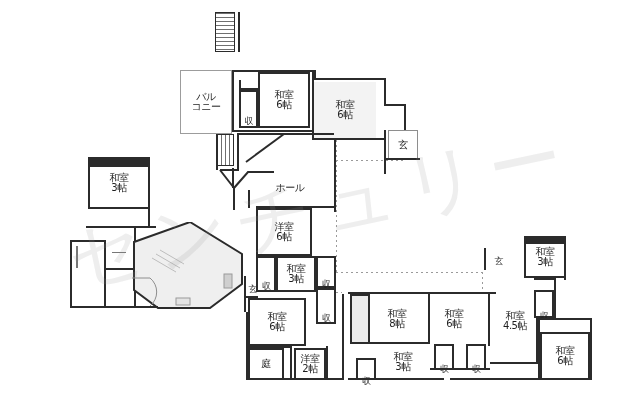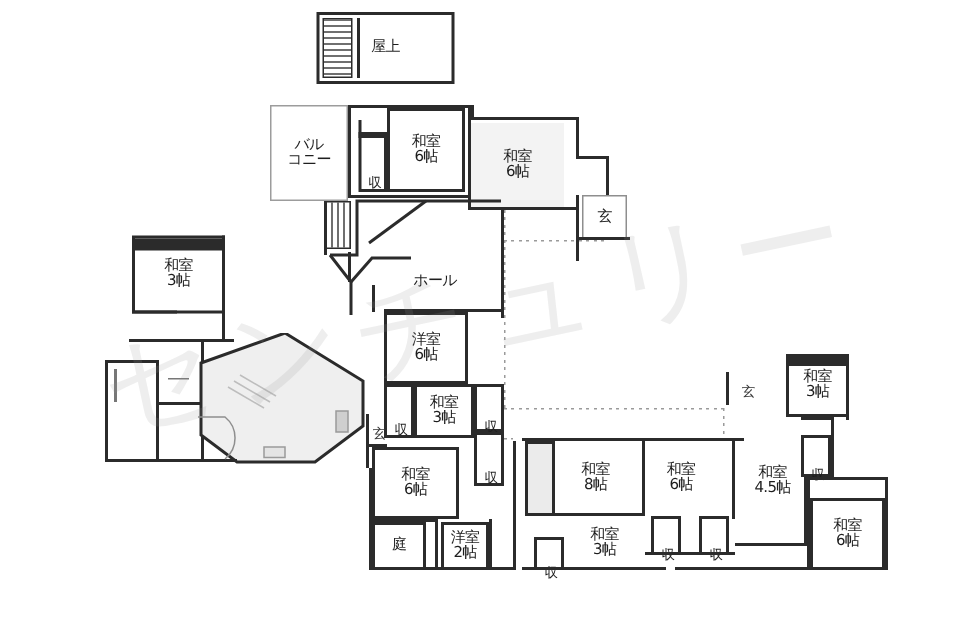--- a/index.html
+++ b/index.html
@@ -94,23 +94,20 @@
     letter-spacing:10px;
     white-space:nowrap;
   }
   .vert{writing-mode:vertical-rl;text-orientation:upright;}
 </style>
 </head>
 <body>
 
 <div id="plan">
 
-  <div class="rm" style="left:211px;top:8px;width:92px;height:48px;">
-    <span class="nm">屋上</span>
-  </div>
   <div class="stair" style="left:215px;top:12px;width:20px;height:40px;"></div>
   <div class="w" style="left:238px;top:12px;width:2px;height:40px;"></div>
 
   <div class="rm thin noborder" style="left:180px;top:70px;width:52px;height:64px;border:1px solid #9c9c9c;">
     <span class="nm">バル</span>
     <span class="sz">コニー</span>
   </div>
 
   <div class="w" style="left:232px;top:70px;width:84px;height:2px;"></div>
   <div class="w" style="left:314px;top:78px;width:72px;height:2px;"></div>

